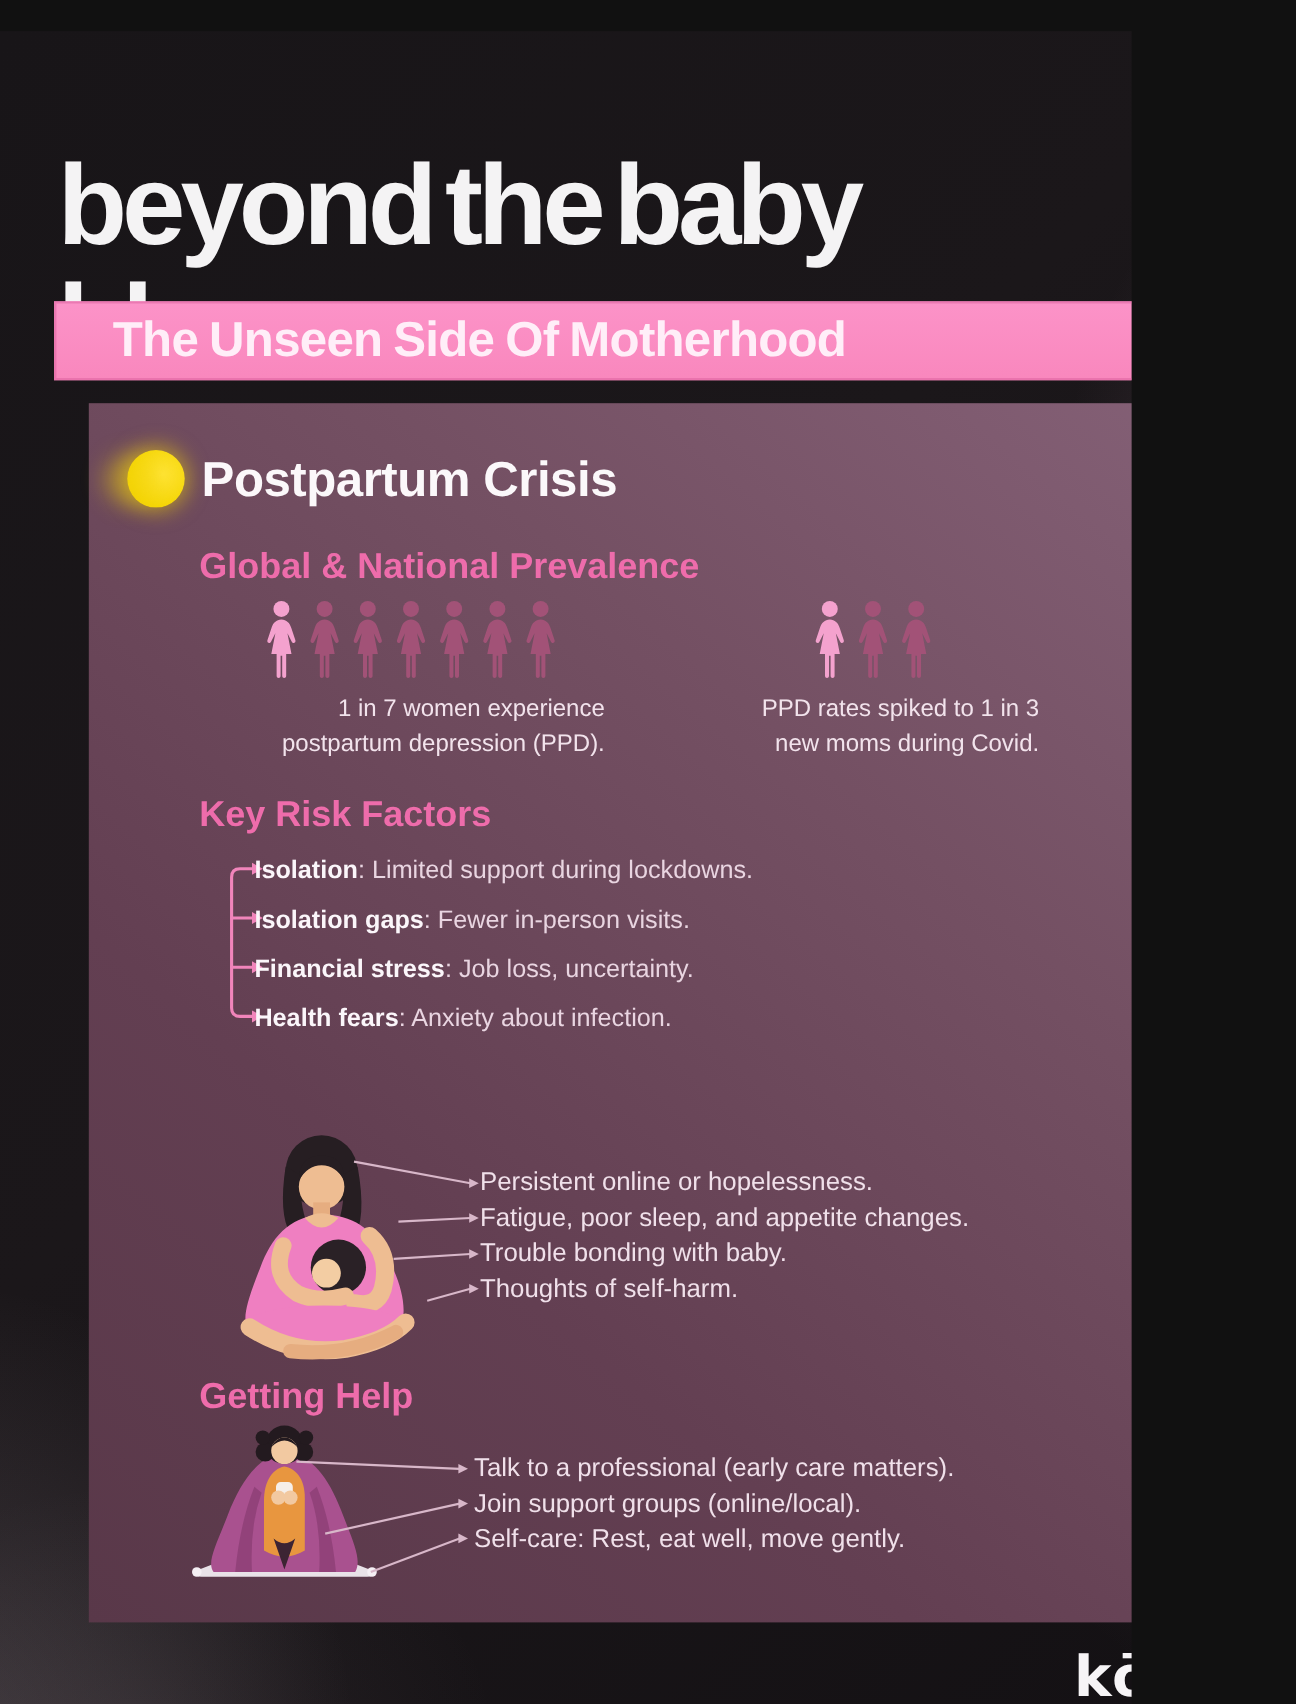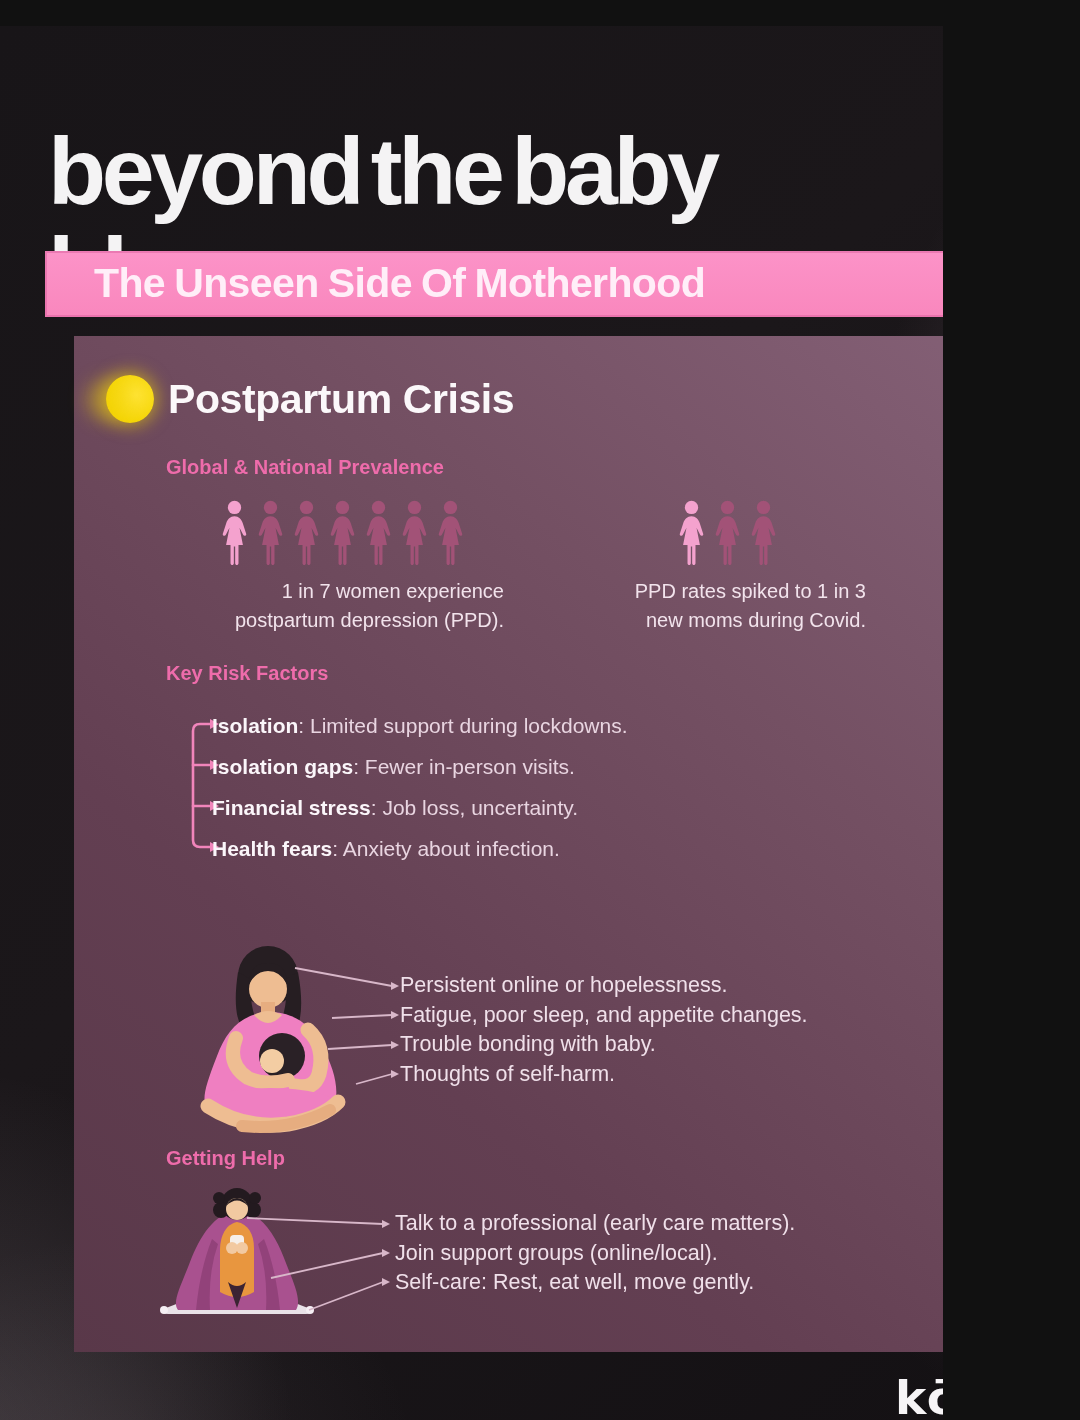--- a/index.html
+++ b/index.html
@@ -40,21 +40,21 @@
     box-shadow:0 0 16px 4px rgba(245,214,7,.5);
   }
   .dot::before{
     content:'';position:absolute;left:-20px;top:3px;width:46px;height:44px;border-radius:50%;
     background:rgba(243,210,10,.38);filter:blur(9px);
   }
   .card-heading{
     left:168px;top:350px;margin:0;
     font-size:41px;font-weight:700;color:#fbf8fa;letter-spacing:-0.01em;
   }
-  .sec{margin:0;font-size:20px;font-weight:700;color:#ee6cab;letter-spacing:0;}
+  .sec{margin:0;font-size:30px;font-weight:700;color:#ee6cab;letter-spacing:0;}
   .sec-prev{left:166px;top:430px;}
   .sec-risk{left:166px;top:636px;}
   .sec-sym{left:166px;top:867px;}
   .sec-help{left:166px;top:1121px;}
 
   .stat{text-align:center;}
   .stat-left{left:180px;top:474px;width:324px;}
   .stat-right{left:588px;top:474px;width:278px;}
   .icons{display:flex;justify-content:center;gap:5px;height:68px;}
   .wicon{width:31px;height:68px;fill:#a25277;}

